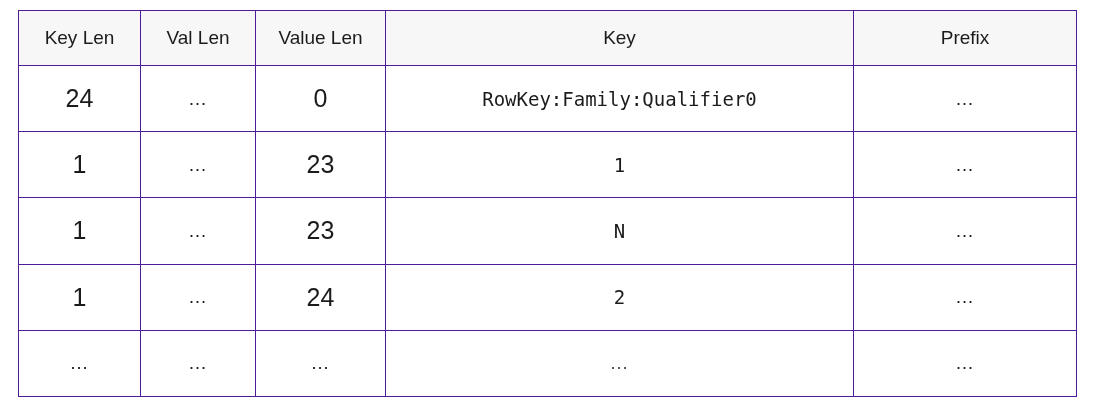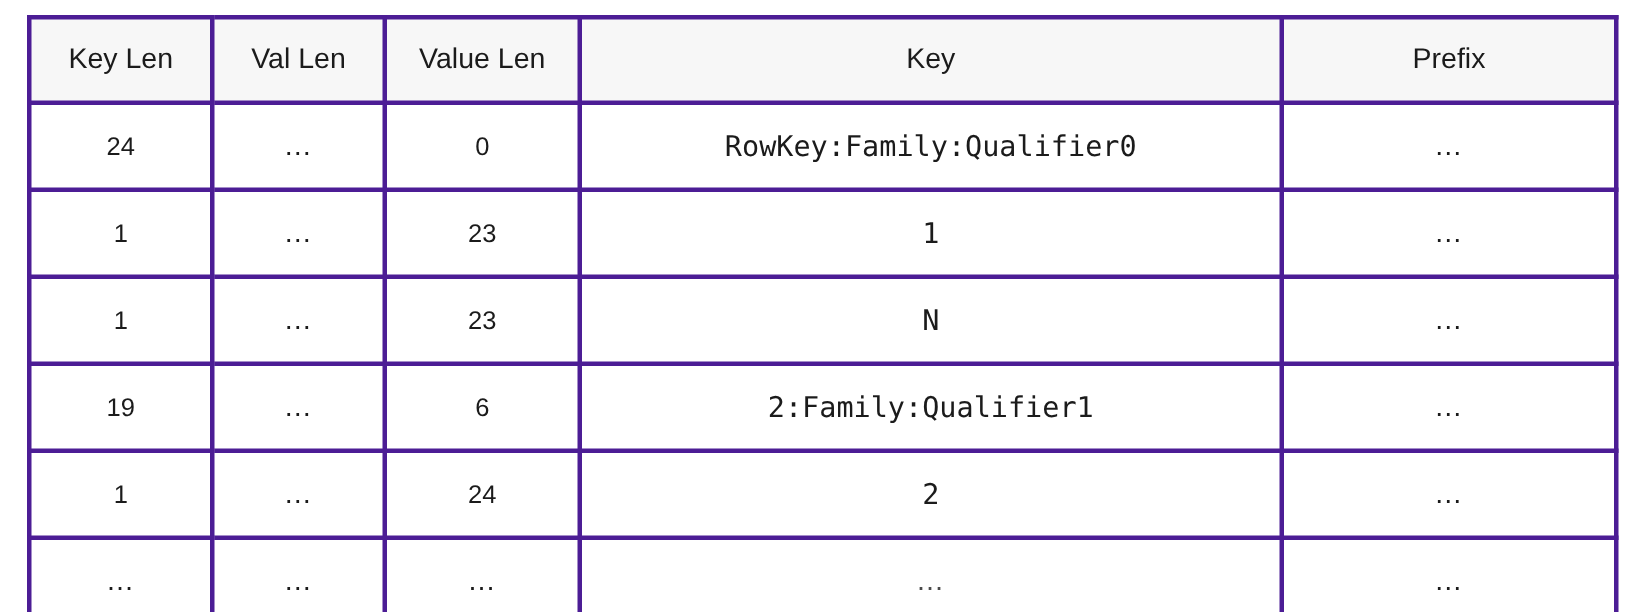--- a/index.html
+++ b/index.html
@@ -26,21 +26,21 @@
   table.kv-table {
     width: 1058px;
     height: 387px;
     border-collapse: collapse;
     table-layout: fixed;
     background: #ffffff;
   }
 
   table.kv-table th,
   table.kv-table td {
-    border: 3px solid #4c1d95;
+    border: 1px solid #4c1d95;
     text-align: center;
     vertical-align: middle;
     color: #1b1b1b;
     padding: 0;
   }
 
   
   col.c-keylen    { width: 122px; }
   col.c-vallen    { width: 115px; }
   col.c-prefixlen { width: 130px; }
@@ -52,21 +52,21 @@
     height: 54px;
     font-weight: 400;
     font-size: 19px;
     font-family: "Liberation Sans", sans-serif;
     color: #1b1b1b;
     border-color: #e3e3e3;
   }
 
   tbody td {
     height: 55px;
-    font-size: 17px;
+    font-size: 25px;
     font-family: "Liberation Sans", sans-serif;
     color: #1b1b1b;
     background: #ffffff;
   }
 
   
   tbody td.mono {
     font-family: "DejaVu Sans Mono", "Liberation Mono", monospace;
     font-size: 19px;
     letter-spacing: 0px;
@@ -117,27 +117,20 @@
         <td class="ellipsis-cell">…</td>
       </tr>
       <tr>
         <td>1</td>
         <td class="ellipsis-cell">…</td>
         <td>23</td>
         <td class="mono">N</td>
         <td class="ellipsis-cell">…</td>
       </tr>
       <tr>
-        <td>19</td>
-        <td class="ellipsis-cell">…</td>
-        <td>6</td>
-        <td class="mono">2:Family:Qualifier1</td>
-        <td class="ellipsis-cell">…</td>
-      </tr>
-      <tr>
         <td>1</td>
         <td class="ellipsis-cell">…</td>
         <td>24</td>
         <td class="mono">2</td>
         <td class="ellipsis-cell">…</td>
       </tr>
       <tr>
         <td class="ellipsis-cell">…</td>
         <td class="ellipsis-cell">…</td>
         <td class="ellipsis-cell">…</td>

